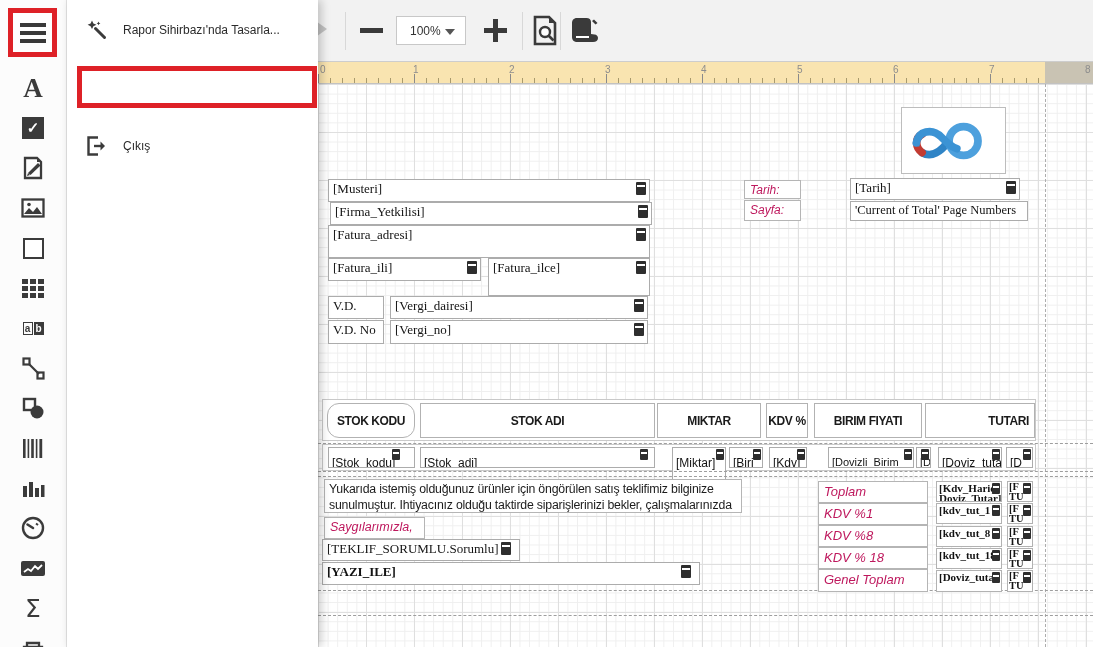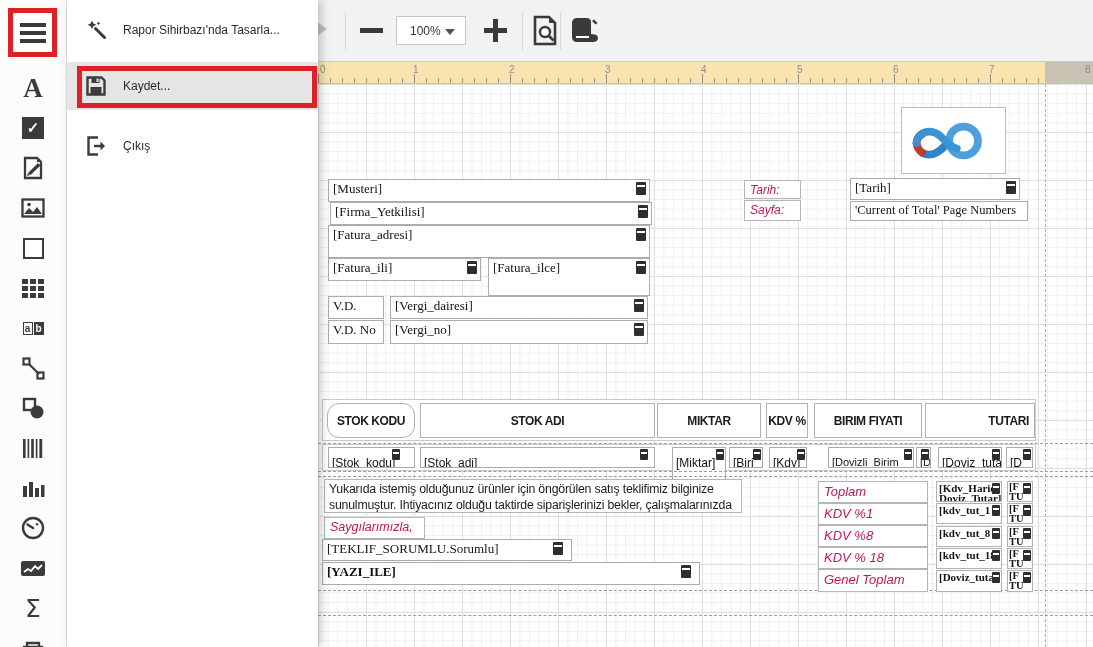--- a/index.html
+++ b/index.html
@@ -180,21 +180,21 @@
 <div class="rcell" style="left:729px; top:447px; width:34px; height:21px;"><span>[Biri</span><span class="dicon sm"></span></div>
 <div class="rcell" style="left:769px; top:447px; width:38px; height:21px;"><span>[Kdv]</span><span class="dicon sm"></span></div>
 <div class="rcell" style="left:828px; top:447px; width:86px; height:21px; font-size:11px; line-height:11px;"><span>[Dovizli_Birim
 Fiyat]</span><span class="dicon sm"></span></div>
 <div class="rcell" style="left:916px; top:447px; width:15px; height:21px; font-size:11px; line-height:11px;"><span>[D</span><span class="dicon sm"></span></div>
 <div class="rcell" style="left:938px; top:447px; width:64px; height:21px;"><span>[Doviz_tuta</span><span class="dicon sm"></span></div>
 <div class="rcell" style="left:1006px; top:447px; width:27px; height:21px;"><span>[D</span><span class="dicon sm"></span></div>
 
 <div class="msg-box" style="left:324px; top:479px; width:418px; height:34px;">Yukarıda istemiş olduğunuz ürünler için öngörülen satış teklifimiz bilginize sunulmuştur. Ihtiyacınız olduğu taktirde siparişlerinizi bekler, çalışmalarınızda başarılar dileriz.</div>
 <div class="sfld" style="left:324px; top:517px; width:101px; height:22px; font-size:12.5px;"><span>Saygılarımızla,</span></div>
-<div class="fld" style="left:322px; top:539px; width:250px; height:22px;"><span>[TEKLIF_SORUMLU.Sorumlu]</span><span class="dicon" style="right:8px;"></span></div>
+<div class="fld" style="left:322px; top:539px; width:198px; height:22px;"><span>[TEKLIF_SORUMLU.Sorumlu]</span><span class="dicon" style="right:8px;"></span></div>
 <div class="fld bold" style="left:322px; top:562px; width:378px; height:23px;"><span>[YAZI_ILE]</span><span class="dicon" style="right:8px;"></span></div>
 
 <div class="dash-h" style="left:318px; top:590px; width:775px;"></div>
 <div class="dash-h" style="left:318px; top:615px; width:775px;"></div>
 
 <div class="sfld" style="left:818px; top:481px; width:110px; height:22px; font-size:13px;"><span>Toplam</span></div>
 <div class="sfld" style="left:818px; top:503px; width:110px; height:22px; font-size:13px;"><span>KDV %1</span></div>
 <div class="sfld" style="left:818px; top:525px; width:110px; height:22px; font-size:13px;"><span>KDV %8</span></div>
 <div class="sfld" style="left:818px; top:547px; width:110px; height:22px; font-size:13px;"><span>KDV % 18</span></div>
 <div class="sfld" style="left:818px; top:569px; width:110px; height:23px; font-size:13px;"><span>Genel Toplam</span></div>
@@ -327,31 +327,20 @@
   <div class="menu-item" style="top:6px;">
     <span class="mi-icon">
       <svg width="22" height="22" viewBox="0 0 22 22">
         <path d="M7 1.5l1.4 2.9 3 1.4-3 1.4L7 10.1 5.6 7.2l-3-1.4 3-1.4z" fill="#3b3b3b"></path>
         <path d="M10.5 9.5l9 9" stroke="#3b3b3b" stroke-width="3" stroke-linecap="round"></path>
         <path d="M13.5 2.5l.6 1.3 1.3.6-1.3.6-.6 1.3-.6-1.3-1.3-.6 1.3-.6z" fill="#3b3b3b"></path>
       </svg>
     </span>
     <span class="mi-label">Rapor Sihirbazı'nda Tasarla...</span>
   </div>
-  <div class="menu-item mi-highlight" style="top:62px; height:48px;">
-    <span class="mi-icon">
-      <svg width="22" height="22" viewBox="0 0 22 22">
-        <path d="M2.5 2.5h14l3 3v14h-17z" fill="none" stroke="#3b3b3b" stroke-width="2.4"></path>
-        <rect x="6.5" y="2.5" width="8" height="5.5" fill="#3b3b3b"></rect>
-        <rect x="11.5" y="3.5" width="2" height="3.5" fill="#e5e5e5"></rect>
-        <rect x="5.5" y="12" width="11" height="7.5" fill="#3b3b3b"></rect>
-      </svg>
-    </span>
-    <span class="mi-label">Kaydet...</span>
-  </div>
   <div class="menu-item" style="top:122px;">
     <span class="mi-icon">
       <svg width="22" height="22" viewBox="0 0 22 22">
         <path d="M13 2.5H3.5v17H13" fill="none" stroke="#3b3b3b" stroke-width="2.4"></path>
         <path d="M9 11h9" stroke="#3b3b3b" stroke-width="2.4"></path>
         <path d="M15.5 6.5L20 11l-4.5 4.5z" fill="#3b3b3b"></path>
       </svg>
     </span>
     <span class="mi-label">Çıkış</span>
   </div>

